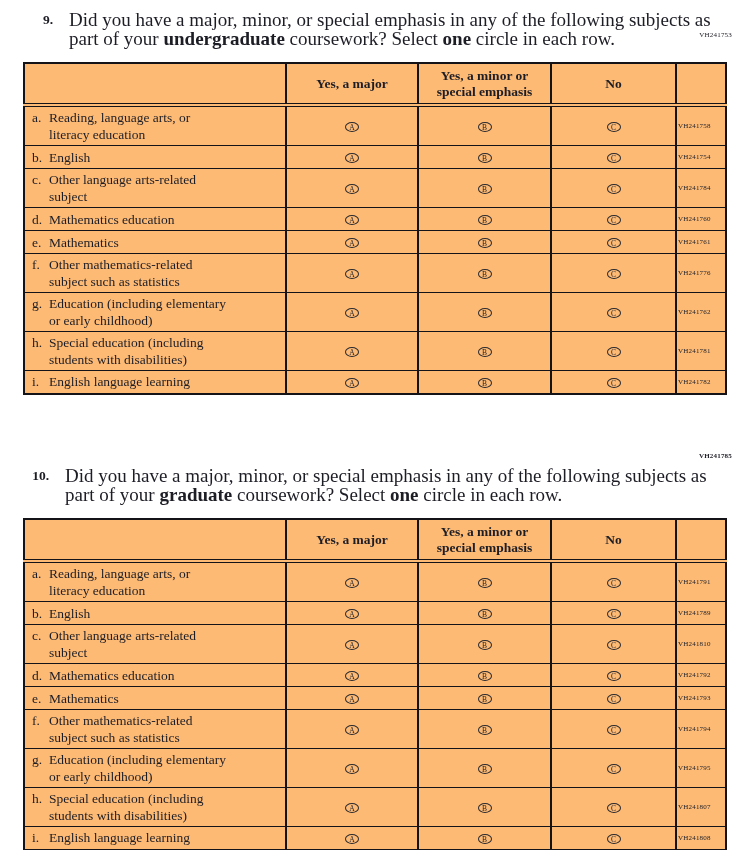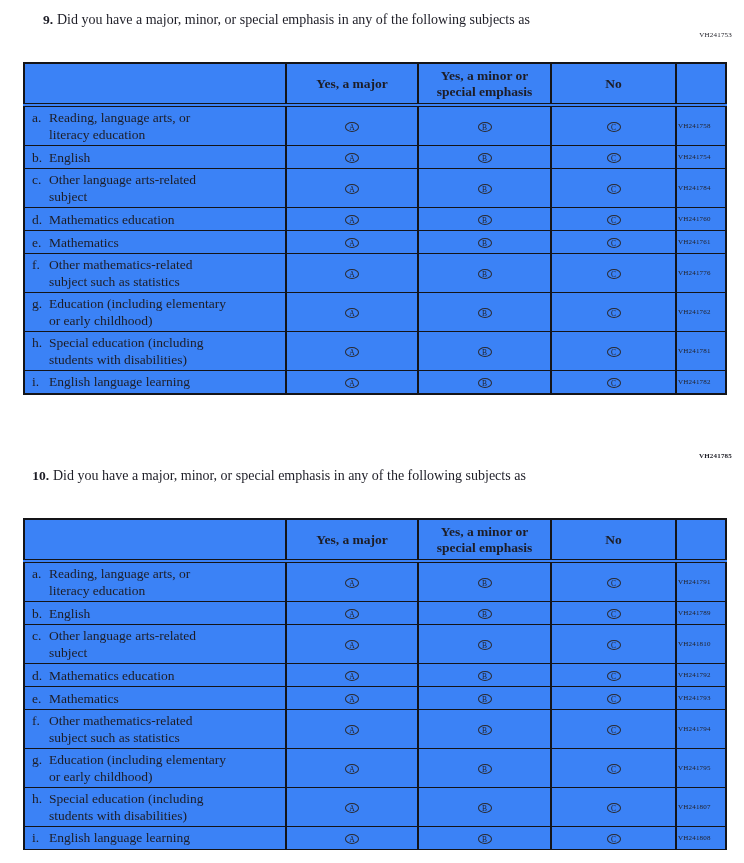--- a/index.html
+++ b/index.html
@@ -14,29 +14,29 @@
     color:#23232b;
   }
   .vh1 { top:3px;margin-top:28px; }
   .vh2 { top:452px;font-weight:bold; }
   .question { position:absolute; left:30px; display:flex; }
   .q9 { top:10px; }
   .q10 { top:466px; left:18px; }
   .qnum { font-weight:bold; font-size:13.5px; line-height:19px; text-align:right; flex:none; }
   .q9 .qnum { width:23px; }
   .q10 .qnum { width:31px; }
-  .qtext { margin-left:4px; font-size:14px; line-height:19px; }
+  .qtext { margin-left:16px; font-size:19px; line-height:19px; }
   .qline { white-space:nowrap; }
   .qline b { font-weight:bold; }
 
   .tablewrap { position:absolute; left:23px; }
   .tw1 { top:62px; }
   .tw2 { top:518px; height:332px; width:712px; overflow:hidden; }
 
-  table { border-collapse:collapse; table-layout:fixed; background:#3b82f6; border:2px solid #141418; }
+  table { border-collapse:collapse; table-layout:fixed; background:#fdba74; border:2px solid #141418; }
   col.c-sub  { width:262px; }
   col.c-maj  { width:132px; }
   col.c-min  { width:133px; }
   col.c-no   { width:125px; }
   col.c-code { width:50px; }
   th, td {
     border:1px solid #141418;
     border-left-width:2px; border-right-width:2px;
     padding:0; vertical-align:middle;
   }
@@ -62,20 +62,21 @@
 </style>
 </head>
 <body>
 
 <div class="vh vh1">VH241753</div>
 
 <div class="question q9">
   <div class="qnum">9.</div>
   <div class="qtext">
     <div class="qline">Did you have a major, minor, or special emphasis in any of the following subjects as</div>
+    <div class="qline"><span>part of your </span><b>undergraduate</b><span> coursework? Select </span><b>one</b><span> circle in each row.</span></div>
   </div>
 </div>
 
 <div class="tablewrap tw1">
   <table>
     <colgroup>
         <col class="c-sub">
         <col class="c-maj">
         <col class="c-min">
         <col class="c-no">
@@ -232,20 +233,21 @@
     </tbody>
   </table>
 </div>
 
 <div class="vh vh2">VH241785</div>
 
 <div class="question q10">
   <div class="qnum">10.</div>
   <div class="qtext">
     <div class="qline">Did you have a major, minor, or special emphasis in any of the following subjects as</div>
+    <div class="qline"><span>part of your </span><b>graduate</b><span> coursework? Select </span><b>one</b><span> circle in each row.</span></div>
   </div>
 </div>
 
 <div class="tablewrap tw2">
   <table>
     <colgroup>
         <col class="c-sub">
         <col class="c-maj">
         <col class="c-min">
         <col class="c-no">

